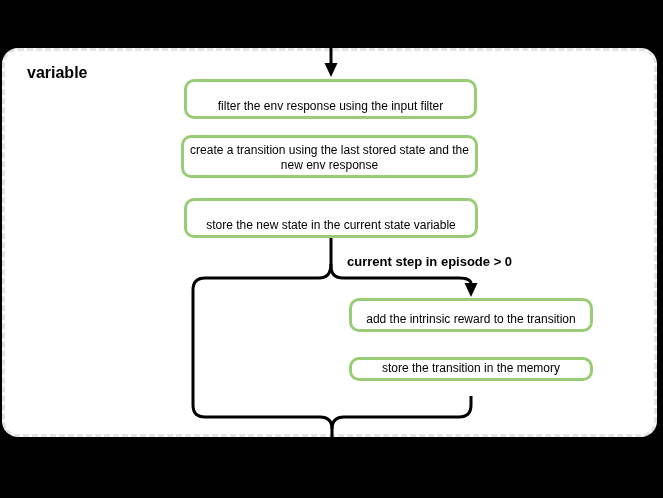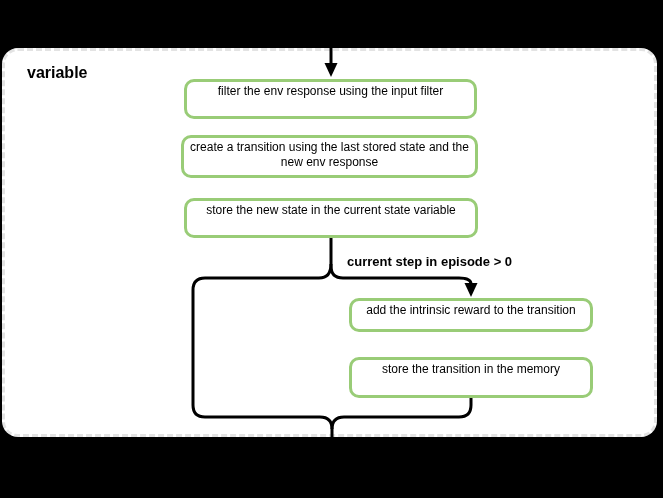--- a/index.html
+++ b/index.html
@@ -45,33 +45,33 @@
     stroke: var(--line);
     stroke-width: 3;
   }
   .connectors polygon { fill: var(--line); }
   .node {
     position: absolute;
     background: var(--node-fill);
     border: 3px solid var(--node-border);
     border-radius: 10px;
     display: flex;
-    align-items: flex-start;
+    align-items: flex-end;
     justify-content: center;
     text-align: center;
     font-size: 12px;
     line-height: 1.25;
     color: var(--text);
     padding: 2px 6px;
   }
   .node-1 { left: 184px; top: 79px;  width: 293px; height: 40px; }
   .node-2 { left: 181px; top: 135px; width: 297px; height: 43px; }
   .node-3 { left: 184px; top: 198px; width: 294px; height: 40px; }
   .node-4 { left: 349px; top: 298px; width: 244px; height: 34px; }
-  .node-5 { left: 349px; top: 357px; width: 244px; height: 41px; }
+  .node-5 { left: 349px; top: 357px; width: 244px; height: 24px; }
   .cond-label {
     position: absolute;
     left: 347px; top: 254px;
     font-size: 13px;
     font-weight: 700;
     color: var(--text);
     white-space: nowrap;
   }
 </style>
 </head>

